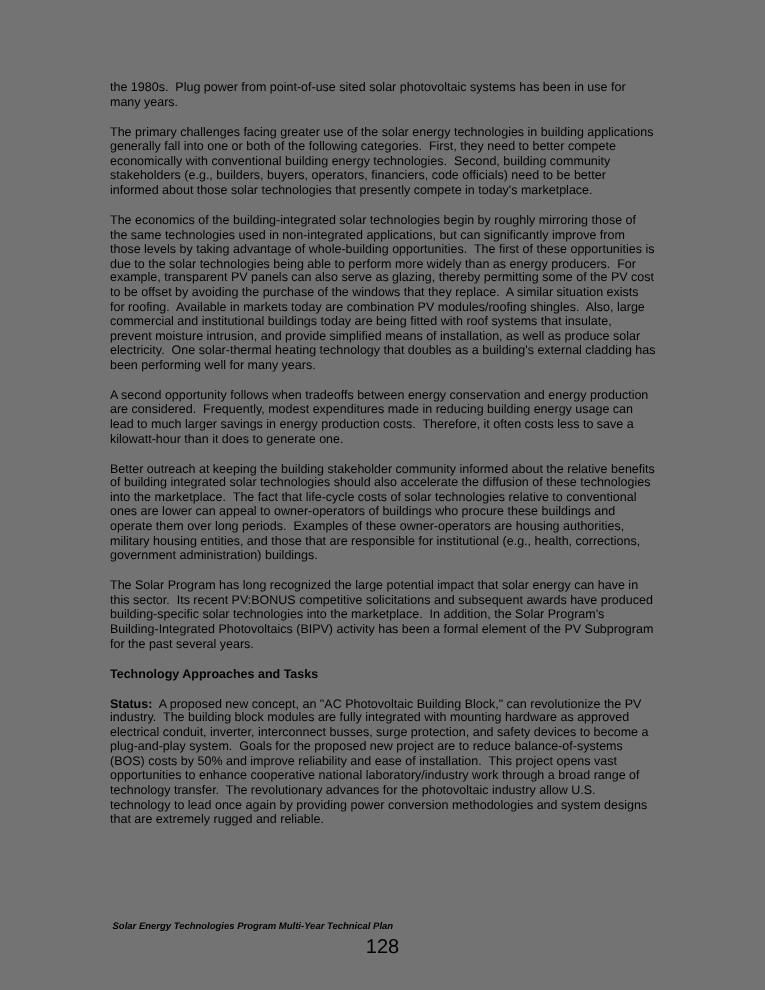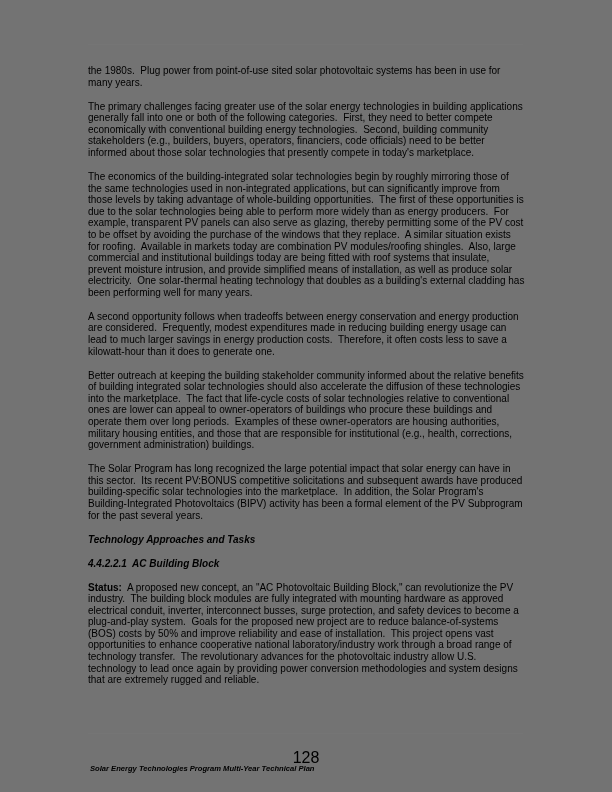--- a/index.html
+++ b/index.html
@@ -35,36 +35,34 @@
     text-align: left;
   }
   .content p {
     margin: 0 0 12.4px 0;
     white-space: pre-wrap;
   }
   .heading {
     font-weight: bold;
     margin: 0 0 12.4px 0;
     white-space: pre-wrap;
-    font-style: italic;
   }
   .status-label {
     font-weight: bold;
   }
   .footer-title {
     position: absolute;
     left: 90px;
     top: 736px;
     width: 435px;
     font-size: 7.6px;
     line-height: 9px;
     font-weight: bold;
     font-style: italic;
     color: #000000;
-    margin-top: 28px;
   }
   .page-number {
     position: absolute;
     left: 0;
     top: 749px;
     width: 612px;
     text-align: center;
     font-size: 16px;
     color: #000000;
   }
@@ -78,21 +76,20 @@
 
   <div class="content">
     <p>the 1980s.  Plug power from point-of-use sited solar photovoltaic systems has been in use for many years.</p>
     <p>The primary challenges facing greater use of the solar energy technologies in building applications generally fall into one or both of the following categories.  First, they need to better compete economically with conventional building energy technologies.  Second, building community stakeholders (e.g., builders, buyers, operators, financiers, code officials) need to be better informed about those solar technologies that presently compete in today's marketplace.</p>
     <p>The economics of the building-integrated solar technologies begin by roughly mirroring those of the same technologies used in non-integrated applications, but can significantly improve from those levels by taking advantage of whole-building opportunities.  The first of these opportunities is due to the solar technologies being able to perform more widely than as energy producers.  For example, transparent PV panels can also serve as glazing, thereby permitting some of the PV cost to be offset by avoiding the purchase of the windows that they replace.  A similar situation exists for roofing.  Available in markets today are combination PV modules/roofing shingles.  Also, large commercial and institutional buildings today are being fitted with roof systems that insulate, prevent moisture intrusion, and provide simplified means of installation, as well as produce solar electricity.  One solar-thermal heating technology that doubles as a building's external cladding has been performing well for many years.</p>
     <p>A second opportunity follows when tradeoffs between energy conservation and energy production are considered.  Frequently, modest expenditures made in reducing building energy usage can lead to much larger savings in energy production costs.  Therefore, it often costs less to save a kilowatt-hour than it does to generate one.</p>
     <p>Better outreach at keeping the building stakeholder community informed about the relative benefits of building integrated solar technologies should also accelerate the diffusion of these technologies into the marketplace.  The fact that life-cycle costs of solar technologies relative to conventional ones are lower can appeal to owner-operators of buildings who procure these buildings and operate them over long periods.  Examples of these owner-operators are housing authorities, military housing entities, and those that are responsible for institutional (e.g., health, corrections, government administration) buildings.</p>
     <p>The Solar Program has long recognized the large potential impact that solar energy can have in this sector.  Its recent PV:BONUS competitive solicitations and subsequent awards have produced building-specific solar technologies into the marketplace.  In addition, the Solar Program's Building-Integrated Photovoltaics (BIPV) activity has been a formal element of the PV Subprogram for the past several years.</p>
 
     <div class="heading">Technology Approaches and Tasks</div>
-    <div class="heading">4.4.2.2.1  AC Building Block</div>
 
     <p><span class="status-label">Status:</span><span>  A proposed new concept, an "AC Photovoltaic Building Block," can revolutionize the PV industry.  The building block modules are fully integrated with mounting hardware as approved electrical conduit, inverter, interconnect busses, surge protection, and safety devices to become a plug-and-play system.  Goals for the proposed new project are to reduce balance-of-systems (BOS) costs by 50% and improve reliability and ease of installation.  This project opens vast opportunities to enhance cooperative national laboratory/industry work through a broad range of technology transfer.  The revolutionary advances for the photovoltaic industry allow U.S. technology to lead once again by providing power conversion methodologies and system designs that are extremely rugged and reliable.</span></p>
   </div>
 
   <div class="rule rule-bottom"></div>
   <div class="footer-title">Solar Energy Technologies Program Multi-Year Technical Plan</div>
   <div class="page-number">128</div>
 
 </div>
 

